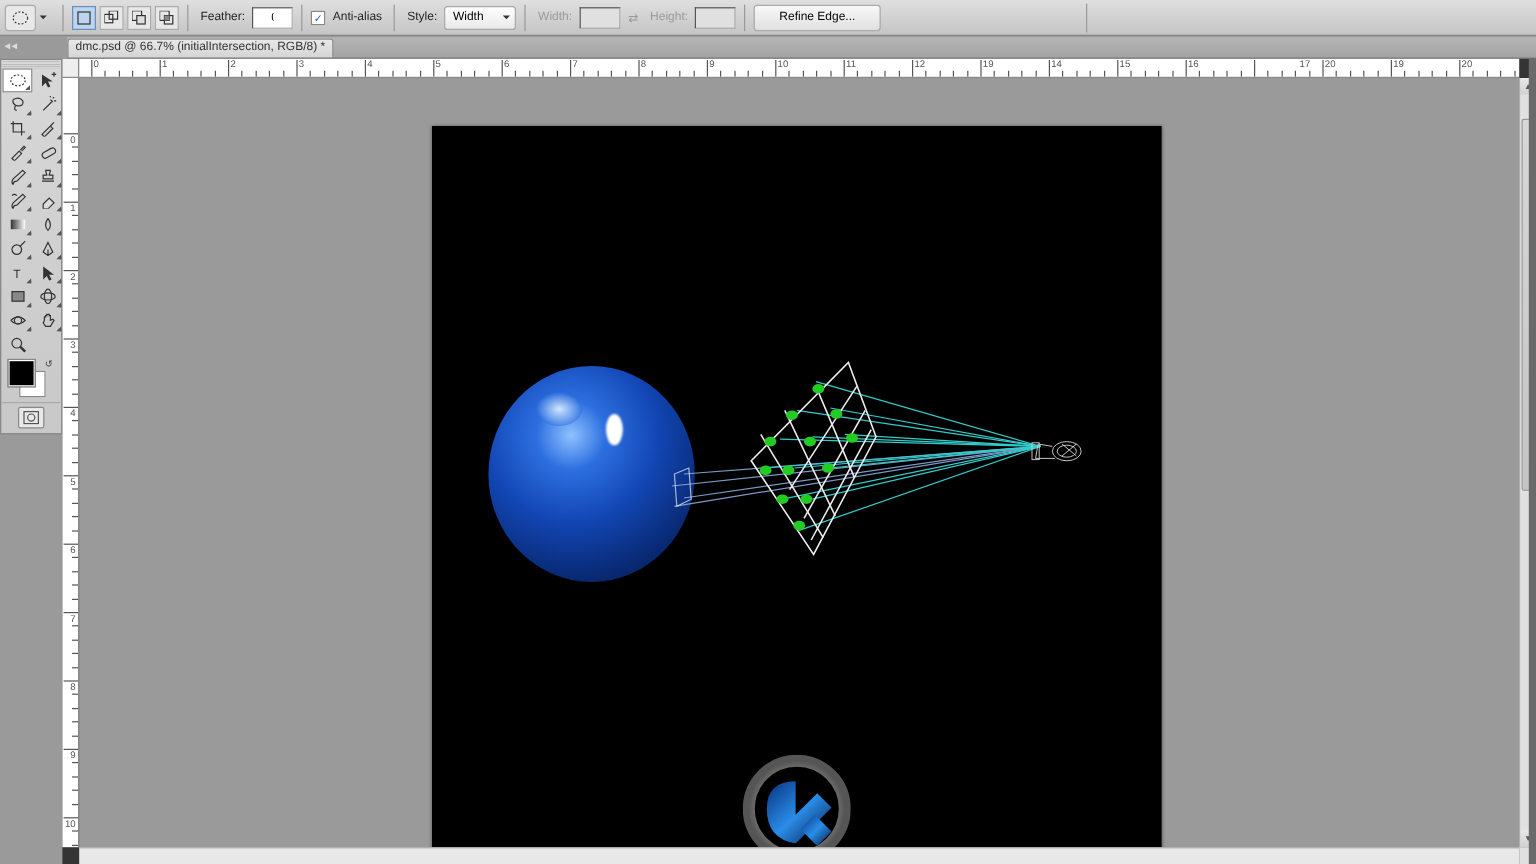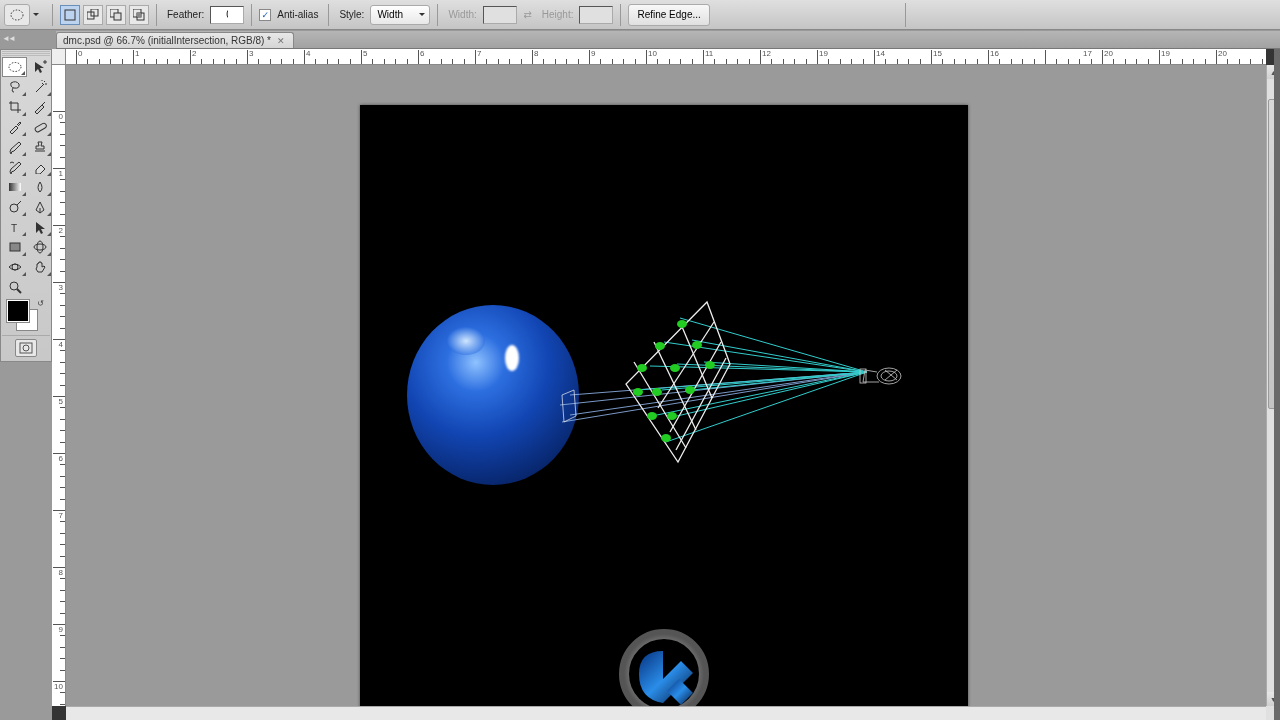--- a/index.html
+++ b/index.html
@@ -14,30 +14,30 @@
 .mode-btn { width: 20px; height: 20px; background: #e8e8e8; border: 1px solid #aaa; display:flex; align-items:center; justify-content:center; }
 .mode-btn.active { background: #bcd4ef; border-color: #6a8fb8; }
 .label { color: #222; margin: 0 3px; }
 .label.disabled { color: #999; }
 .input-small { width: 34px; height: 18px; background: #fff; border: 1px inset #aaa; padding: 0 15px; }
 .input-small.disabled { background: #e0e0e0; }
 .checkbox { width: 12px; height: 12px; background:#fff; border:1px solid #888; display:inline-flex; align-items:center; justify-content:center; color:#1a5fb4; font-size:9px; }
 .checkbox.checked::before { content:'✓'; }
 .select { height: 20px; min-width: 60px; background: linear-gradient(#fff,#e8e8e8); border: 1px solid #aaa; border-radius: 3px; padding: 0 16px 0 6px; display:flex; align-items:center; position:relative; }
 .select::after { content:''; position:absolute; right:4px; top:7px; border:3px solid transparent; border-top-color:#333; }
-.options-btn { height: 22px; padding: 0 8px; background: linear-gradient(#f8f8f8,#e0e0e0); border: 1px solid #aaa; border-radius: 3px; }
+.options-btn { height: 22px; padding: 0 20px; background: linear-gradient(#f8f8f8,#e0e0e0); border: 1px solid #aaa; border-radius: 3px; }
 .swap-icon { width:16px; height:16px; display:flex; align-items:center; justify-content:center; color:#999; }
 .end-divider { position:absolute; left:905px; top:3px; width:1px; height:24px; background:#999; }
 
 
 .collapse-handle { position:absolute; top:34px; left:2px; color:#ddd; font-size:8px; letter-spacing:-2px; }
 
 
 .doc-tab-bar { position:absolute; top:31px; left:56px; right:0; height:18px; background: linear-gradient(#b5b5b5,#a2a2a2); display:flex; align-items:flex-end; border-bottom:1px solid #777; }
-.doc-tab { height:16px; background: linear-gradient(#e8e8e8,#d5d5d5); border:1px solid #888; border-bottom:none; border-radius: 3px 3px 0 0; padding: 1px 6px; display:flex; align-items:center; gap:6px; font-size:10px; color:#333; }
+.doc-tab { height:16px; background: linear-gradient(#e8e8e8,#d5d5d5); border:1px solid #888; border-bottom:none; border-radius: 3px 3px 0 0; padding: 1px 6px; display:flex; align-items:center; gap:6px; font-size:10px; color:#333;flex-direction:column; }
 .doc-tab .close { width:10px; height:10px; color:#777; font-size:9px; }
 
 
 .tool-palette { position:absolute; top:49px; left:0; width:52px; background: linear-gradient(#d8d8d8,#c8c8c8); border:1px solid #888; padding:1px; }
 .tool-palette .handle { height:6px; background: repeating-linear-gradient(#bbb 0, #bbb 1px, #d8d8d8 1px, #d8d8d8 2px); }
 .tool-grid { display:grid; grid-template-columns: 1fr 1fr; }
 .tool-btn { width:25px; height:20px; display:flex; align-items:center; justify-content:center; position:relative; }
 .tool-btn.active { background:#fff; border:1px solid #888; }
 .tool-btn .corner { position:absolute; right:1px; bottom:1px; width:0; height:0; border:2px solid transparent; border-right-color:#555; border-bottom-color:#555; }
 .color-swatch-area { padding: 4px; position:relative; height:38px; }

